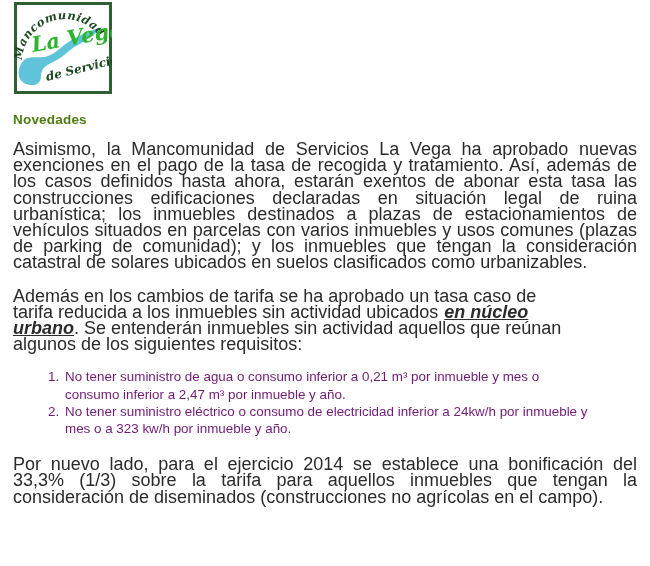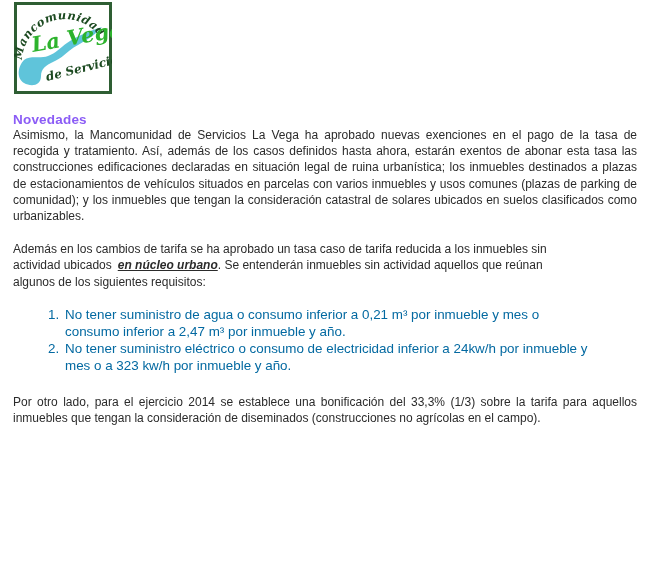--- a/index.html
+++ b/index.html
@@ -16,27 +16,28 @@
     padding: 2px 13px 0 13px;
   }
   .logo-wrap {
     margin-left: 1px;
     width: 98px;
     height: 92px;
   }
   .logo-wrap svg { display: block; }
   .heading {
     margin-top: 18px;
+    margin-bottom: 14px;
     font-size: 13.5px;
     font-weight: bold;
-    color: #8b5cf6;
+    color: #4d7c0f;
     letter-spacing: 0.2px;
   }
   p.body-par {
-    font-size: 12px;
+    font-size: 18px;
     line-height: 16.2px;
     margin-bottom: 17px;
     color: #2b2b2b;
   }
   p.justified { text-align: justify; }
   p.left { text-align: left; }
   p.p2 { max-width: 560px; margin-bottom: 16px; }
   .em-nucleo {
     font-weight: bold;
     font-style: italic;
@@ -46,21 +47,21 @@
   .bold { font-weight: normal; }
   ol.req-list {
     margin: 0 0 19px 0;
     padding-left: 50px;
   }
   ol.req-list li {
     font-size: 13.4px;
     line-height: 17.2px;
     max-width: 530px;
     padding-left: 2px;
-    color: #0369a1;
+    color: #701a75;
   }
   p.last { margin-bottom: 0; }
   p.p4 { margin-top: 6px; }
 </style>
 </head>
 <body>
 
 <div class="page">
 
   <div class="logo-wrap">
@@ -93,15 +94,15 @@
   <p class="body-par justified">Asimismo, la Mancomunidad de Servicios La Vega ha aprobado nuevas exenciones en el pago de la tasa de recogida y tratamiento. Así, además de los casos definidos hasta ahora, estarán exentos de abonar esta tasa las construcciones edificaciones declaradas en situación legal de ruina urbanística; los inmuebles destinados a plazas de estacionamientos de vehículos situados en parcelas con varios inmuebles y usos comunes (plazas de parking de comunidad); y los inmuebles que tengan la consideración catastral de solares ubicados en suelos clasificados como urbanizables.</p>
 
   <p class="body-par left p2"><span>Además en los cambios de tarifa se ha aprobado un tasa caso de tarifa reducida a los inmuebles sin actividad ubicados</span><span class="em-nucleo">en núcleo urbano</span><span>. Se entenderán inmuebles sin actividad aquellos que reúnan algunos de los siguientes requisitos:</span></p>
 
   <ol class="req-list">
     <li>No tener suministro de agua o consumo inferior a 0,21 m³ por inmueble y mes o consumo inferior a 2,47 m³ por inmueble y año.</li>
     <li>No tener suministro eléctrico o consumo de electricidad inferior a 24kw/h por inmueble y mes o a 323 kw/h por inmueble y año.</li>
   </ol>
 
 
-  <p class="body-par justified last p4"><span>Por otro lado, para el</span><span> </span><span class="bold">ejercicio 2014</span><span> </span><span>se establece una bonificación del 33,3% (1/3) sobre la tarifa para aquellos inmuebles que tengan la consideración de diseminados (construcciones no agrícolas en el campo).</span></p>
+  <p class="body-par justified last p4"><span>Por nuevo lado, para el</span><span> </span><span class="bold">ejercicio 2014</span><span> </span><span>se establece una bonificación del 33,3% (1/3) sobre la tarifa para aquellos inmuebles que tengan la consideración de diseminados (construcciones no agrícolas en el campo).</span></p>
 
 </div>
 
 </body></html>

